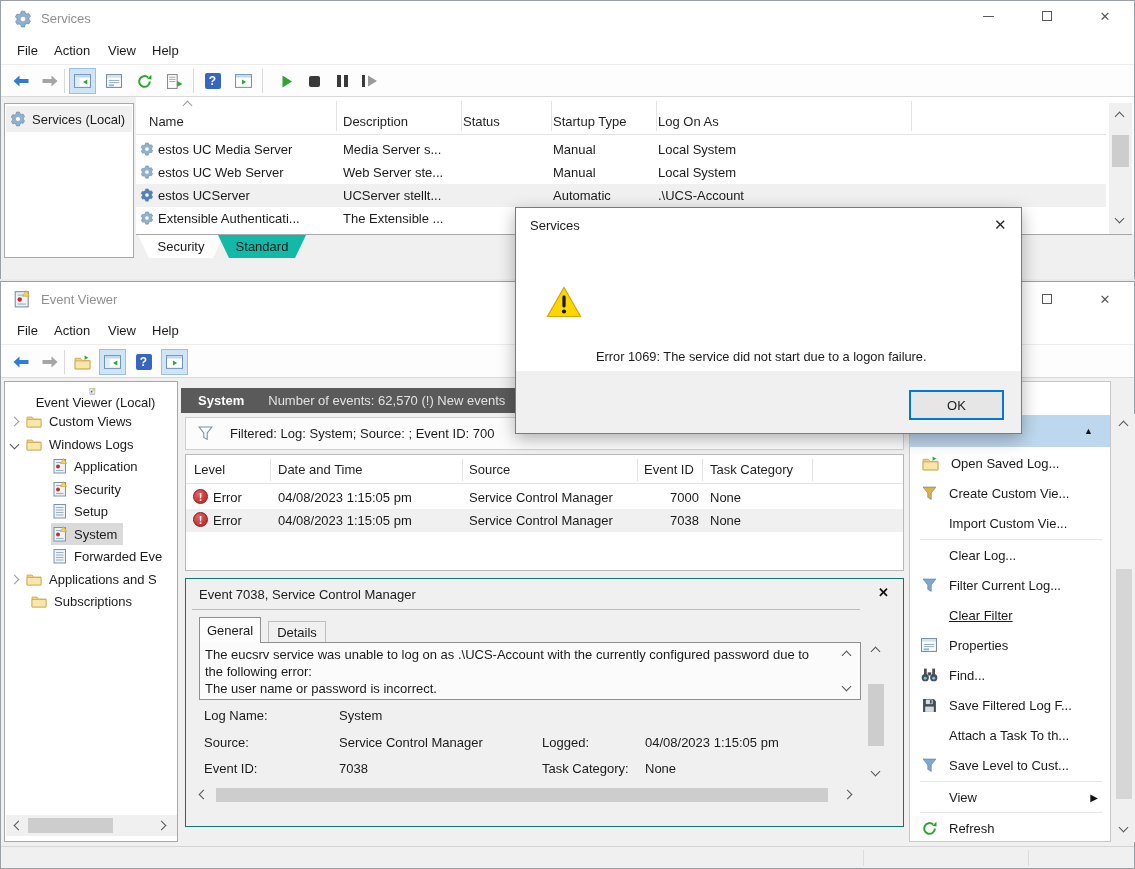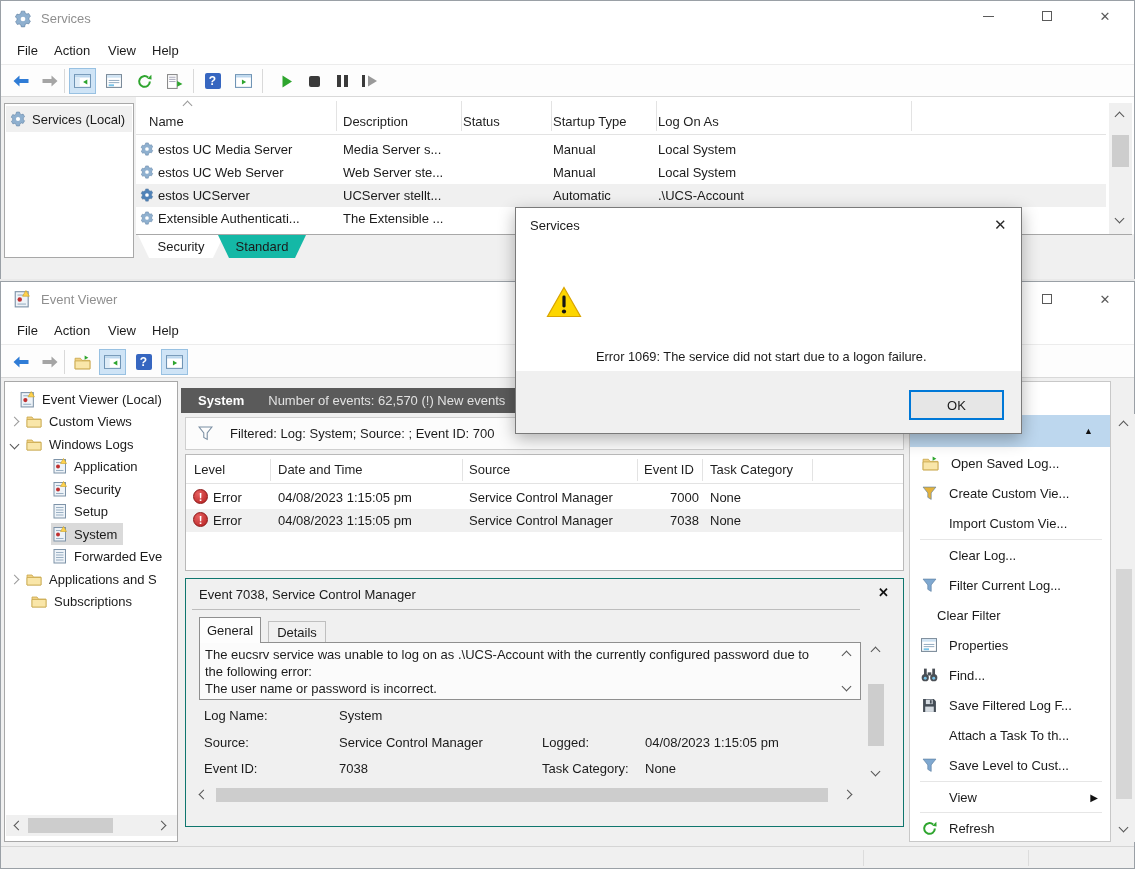--- a/index.html
+++ b/index.html
@@ -363,21 +363,21 @@
     <div class="tbtn on abs" style="left:160px;top:4px;">
         <svg class="ic" width="17" height="14">
           <use href="#win-action" xlink:href="#win-action"></use>
         </svg>
       </div>
   </div>
 
   <div class="abs" style="left:0;top:96px;width:1133px;height:468px;background:#f0f0f0;"></div>
 
   <div class="abs pane" style="left:3px;top:99px;width:174px;height:461px;">
-    <div class="tree-row" style="left:15px;top:6px;width:166px;">
+    <div class="tree-row" style="left:4px;top:6px;width:166px;flex-direction:column;">
       <svg class="ic" width="15" height="17">
           <use href="#log-alert" xlink:href="#log-alert"></use>
         </svg>
       <span style="margin-left:7px;">Event Viewer (Local)</span>
     </div>
     <div class="tree-row" style="left:4px;top:28px;width:166px;">
       <span class="chev rt lite" style="margin-left:2px;"></span>
       <svg class="ic" width="16" height="13" style="margin-left:8px;">
           <use href="#folder" xlink:href="#folder"></use>
         </svg>
@@ -561,21 +561,21 @@
     <div class="act-row" style="left:6px;top:190px;width:190px;">
       <span style="margin-left:6px;color:#7fa8d0;">
           <svg class="ic" width="15" height="15">
             <use href="#funnel" xlink:href="#funnel"></use>
           </svg>
         </span>
       <span style="margin-left:12px;">Filter Current Log...</span>
     </div>
     <div class="act-row" style="left:6px;top:220px;width:190px;">
       <span style="width:21px;display:inline-block;"></span>
-      <span style="">Clear Filter</span>
+      <span style="margin-left:12px;text-decoration:underline;">Clear Filter</span>
     </div>
     <div class="act-row" style="left:6px;top:250px;width:190px;">
       <svg class="ic" width="16" height="14" style="margin-left:5px;">
           <use href="#props" xlink:href="#props"></use>
         </svg>
       <span style="margin-left:12px;">Properties</span>
     </div>
     <div class="act-row" style="left:6px;top:280px;width:190px;">
       <svg class="ic" width="17" height="14" style="margin-left:5px;">
           <use href="#binoc" xlink:href="#binoc"></use>

